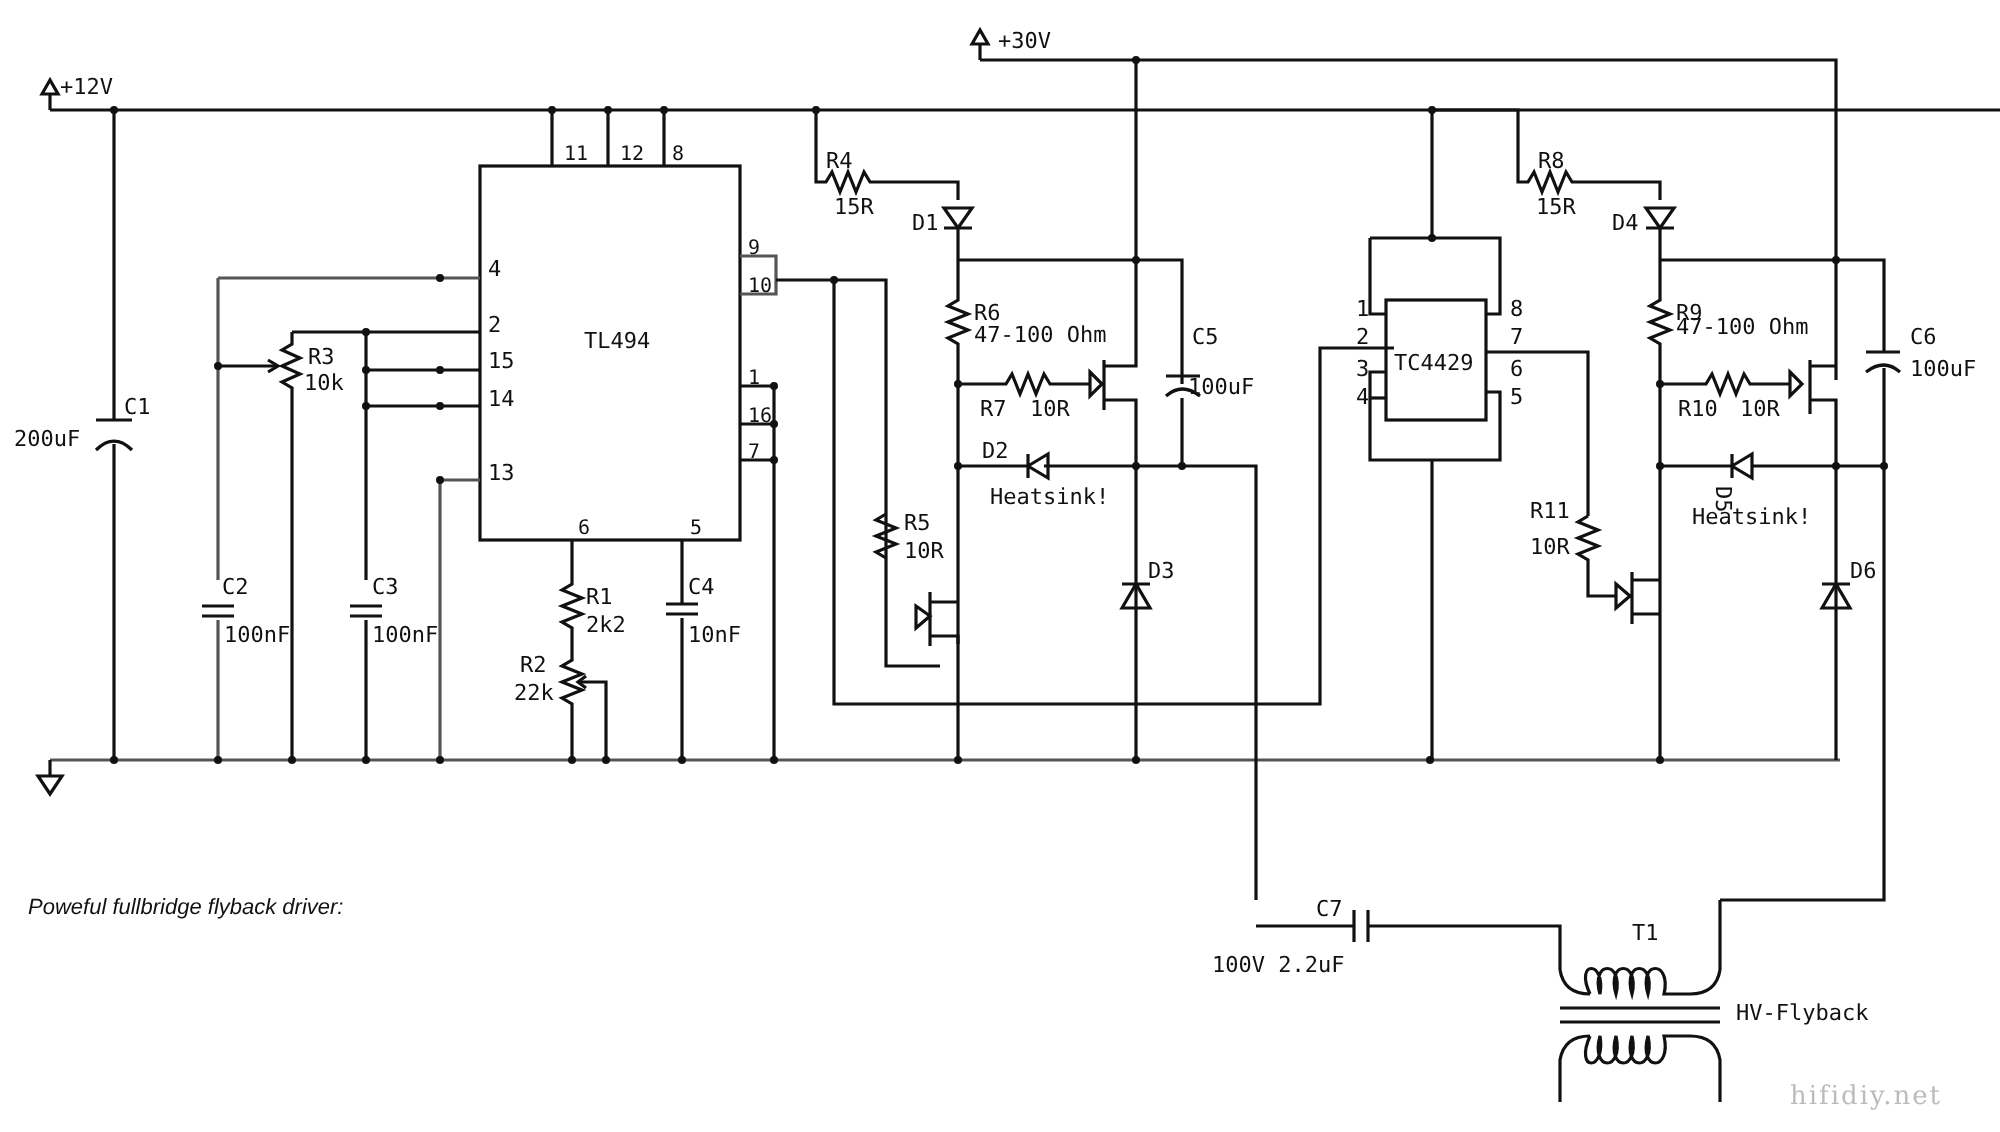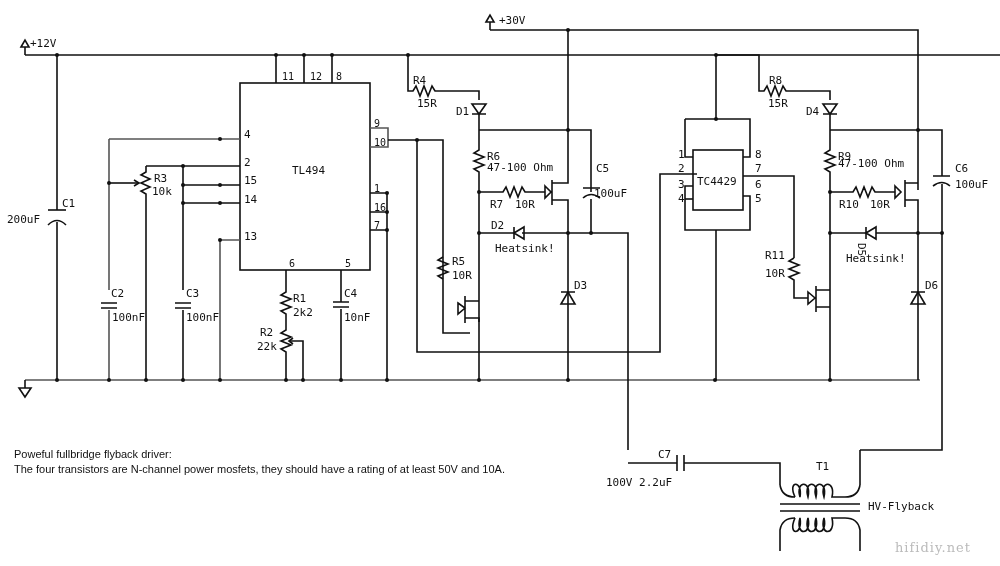--- a/index.html
+++ b/index.html
@@ -3,21 +3,21 @@
 <meta charset="utf-8">
 <style>
   html, body { margin: 0; padding: 0; background: #ffffff; }
   body { width: 1000px; height: 566px; position: relative; overflow: hidden; }
   svg { position: absolute; left: 0; top: 0; }
   .w { stroke: #111; stroke-width: 1.6; fill: none; }
   .wg { stroke: #555; stroke-width: 1.6; fill: none; }
   .dot { fill: #111; }
   .lbl { font-family: "DejaVu Sans Mono", monospace; font-size: 11px; fill: #111; }
   .lbl-sm { font-family: "DejaVu Sans Mono", monospace; font-size: 10px; fill: #111; }
-  .note { position: absolute; left: 14px; top: 447px; font-family: "Liberation Sans", sans-serif; font-size: 11px; line-height: 14.5px; color: #111; }
+  .note { position: absolute; left: 14px; top: 447px; font-family: "Liberation Sans", sans-serif; font-size: 11px; line-height: 14.5px; color: #111; font-style: italic; }
   .note div { white-space: nowrap; }
   .wm { font-family: "DejaVu Serif", serif; font-size: 13px; fill: #bbb; letter-spacing: 1px; }
 </style>
 </head>
 <body>
 
 <svg width="1000" height="566" viewBox="0 0 1000 566">
 
   <g>
     <path class="w" d="M25 55 H1000"></path>
@@ -258,14 +258,13 @@
     <text class="lbl" x="868" y="510">HV-Flyback</text>
     <path class="w" d="M780 551 V530 Q782 518 795 518 M860 551 V530 Q858 518 845 518"></path>
     <path class="w" d="M795 518 C787 536 803 536 800 518 C795 536 812 536 808 518 C803 536 820 536 816 518 C811 536 828 536 824 518 C819 536 836 536 832 518 Q838 518 845 518"></path>
   </g>
 
   <text class="wm" x="895" y="552">hifidiy.net</text>
 </svg>
 
 <div class="note">
   <div>Poweful fullbridge flyback driver:</div>
-  <div>The four transistors are N-channel power mosfets, they should have a rating of at least 50V and 10A.</div>
 </div>
 
 </body></html>

